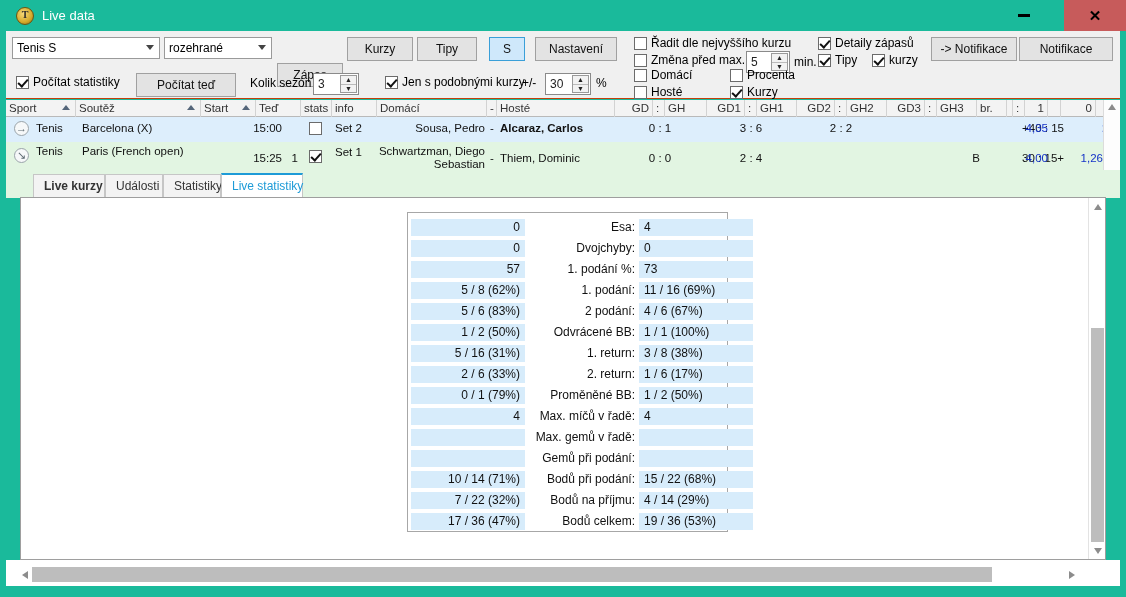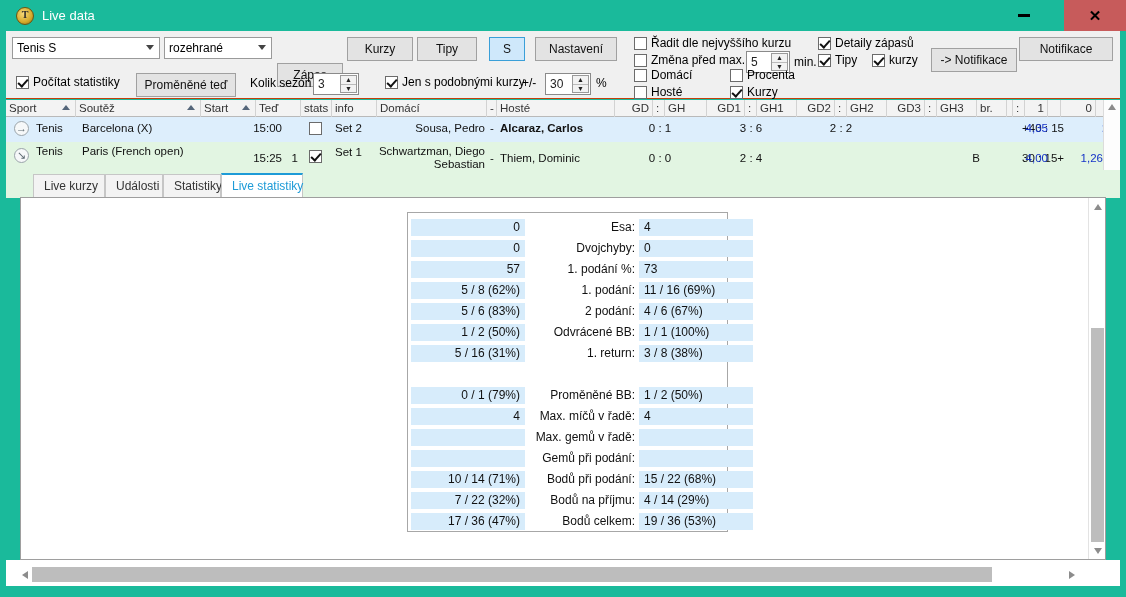--- a/index.html
+++ b/index.html
@@ -320,28 +320,28 @@
     </div>
     <div class="chk" style="left:812px; top:22px;">
       <span class="chkbox on"></span>
       <span>Tipy</span>
     </div>
     <div class="chk" style="left:866px; top:22px;">
       <span class="chkbox on"></span>
       <span>kurzy</span>
     </div>
 
-    <button class="tbbtn" style="left:925px; top:17px; width:86px;">-&gt; Notifikace</button>
+    <button class="tbbtn" style="left:925px; top:6px; width:86px;">-&gt; Notifikace</button>
     <button class="tbbtn" style="left:1013px; top:6px; width:94px;">Notifikace</button>
 
     <div class="chk" style="left:10px; top:44px;">
       <span class="chkbox on"></span>
       <span>Počítat statistiky</span>
     </div>
-    <button class="tbbtn" style="left:130px; top:42px; width:100px;">Proměněné teď</button>
+    <button class="tbbtn" style="left:130px; top:42px; width:100px;">Počítat teď</button>
     <div class="lbl" style="left:244px; top:45px;">Kolik sezón</div>
     <div class="spin" style="left:307px; top:42px; width:46px;">
       <span class="val">3</span>
       <span class="btns">
           <i>▲</i>
           <i>▼</i>
         </span>
     </div>
     <div class="chk" style="left:379px; top:44px;">
       <span class="chkbox on"></span>
@@ -458,21 +458,21 @@
       <div class="gc r blue" style="left:1042px; top:10px; width:10px;"></div>
       <div class="gc r blue" style="left:1052px; top:10px; width:45px;">1,26</div>
     </div>
 
     <div class="gvscroll">
       <div class="arr"></div>
     </div>
   </div>
 
   <div class="tabstrip">
-    <div class="tab" style="left:27px; width:72px;">Live kurzy</div>
+    <div class="tab" style="left:27px; width:72px;font-weight:bold;">Live kurzy</div>
     <div class="tab" style="left:99px; width:58px;">Události</div>
     <div class="tab" style="left:157px;width:58px;">Statistiky</div>
     <div class="tab sel" style="left:215px;width:82px;">Live statistiky</div>
   </div>
 
   <div class="panel">
     <div class="stats-box">
 
       <div class="srow" style="top:6px;">
         <div class="scell left">0</div>
@@ -501,20 +501,25 @@
       </div>
       <div class="srow" style="top:111px;">
         <div class="scell left">1 / 2 (50%)</div>
         <div class="slabel">Odvrácené BB:</div>
         <div class="scell right">1 / 1 (100%)</div>
       </div>
       <div class="srow" style="top:132px;">
         <div class="scell left">5 / 16 (31%)</div>
         <div class="slabel">1. return:</div>
         <div class="scell right">3 / 8 (38%)</div>
+      </div>
+      <div class="srow" style="top:153px;">
+        <div class="scell left">2 / 6 (33%)</div>
+        <div class="slabel">2. return:</div>
+        <div class="scell right">1 / 6 (17%)</div>
       </div>
       <div class="srow" style="top:174px;">
         <div class="scell left">0 / 1 (79%)</div>
         <div class="slabel">Proměněné BB:</div>
         <div class="scell right">1 / 2 (50%)</div>
       </div>
       <div class="srow" style="top:195px;">
         <div class="scell left">4</div>
         <div class="slabel">Max. míčů v řadě:</div>
         <div class="scell right">4</div>

